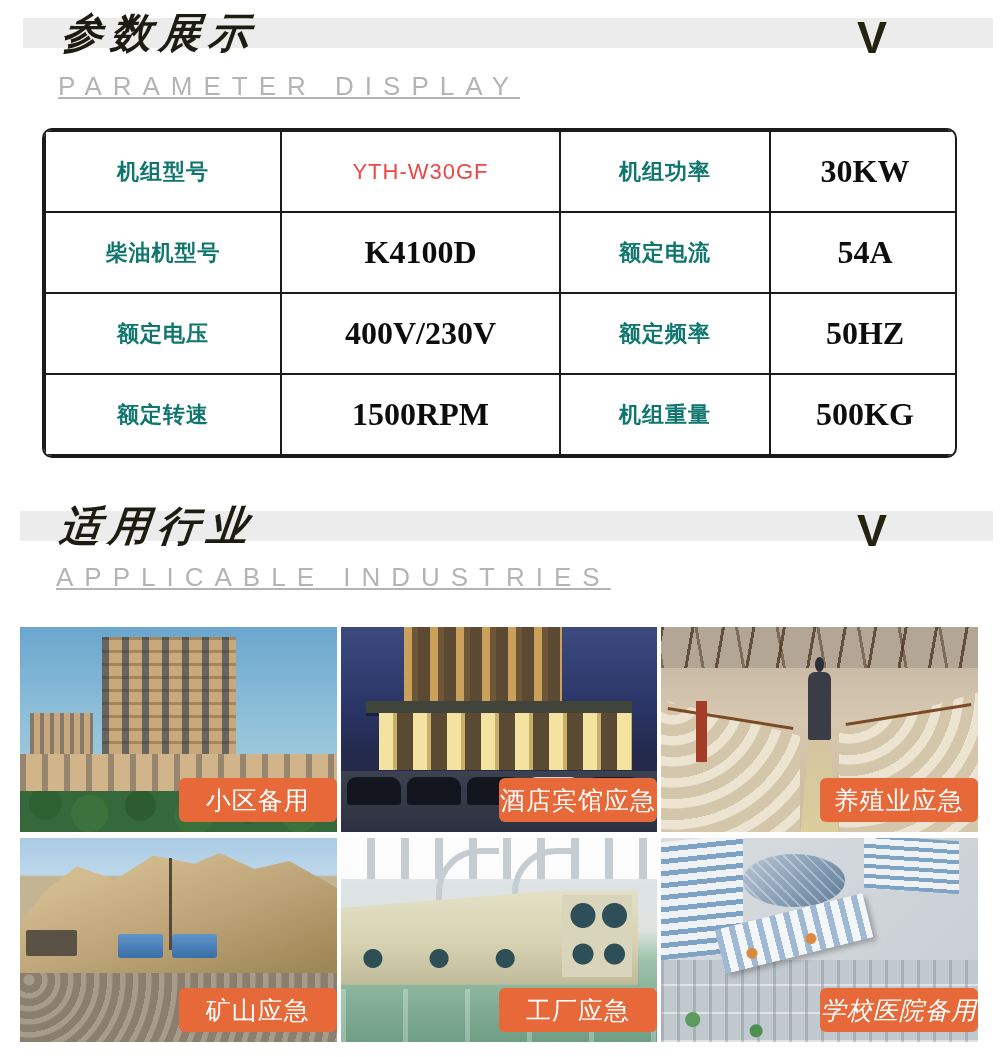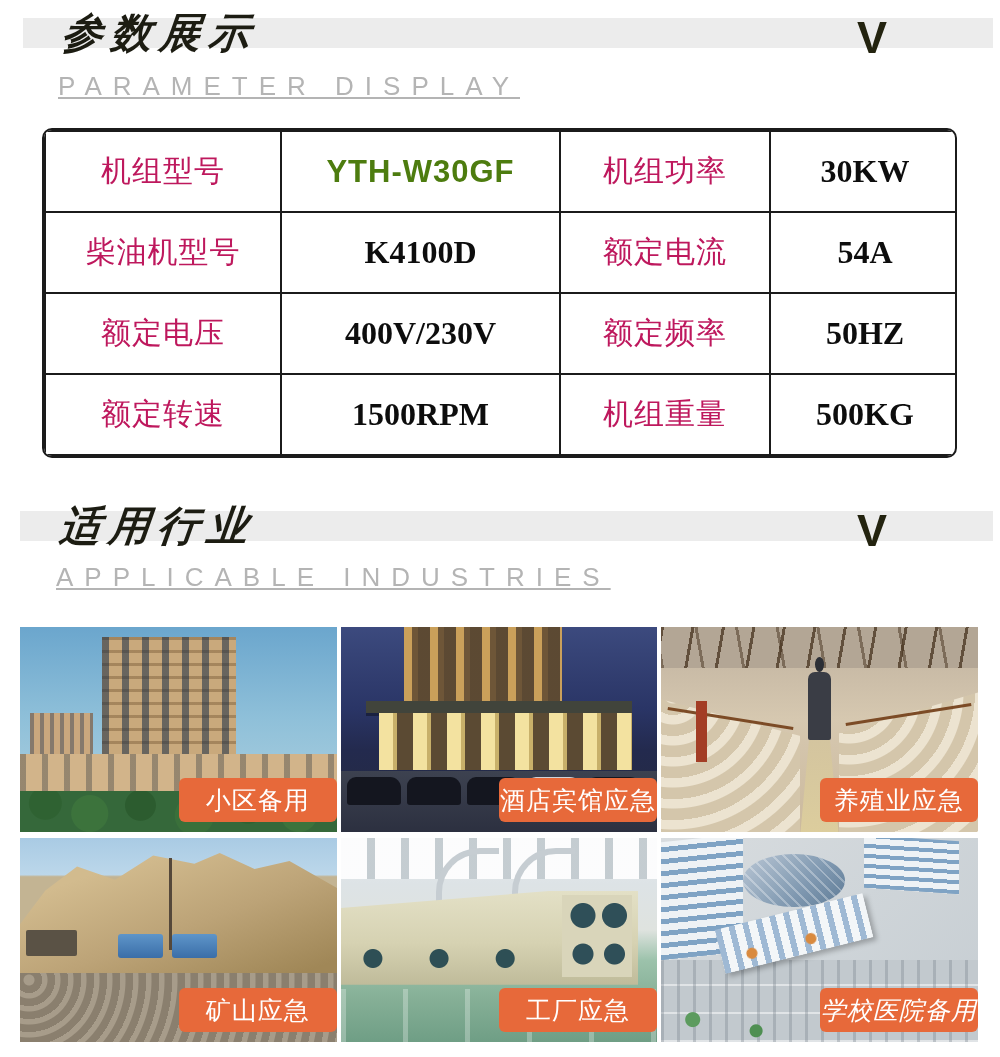--- a/index.html
+++ b/index.html
@@ -19,23 +19,23 @@
   .chevron.c2{left:857px;top:508px;}
   .en-sub{position:absolute;font-size:26px;line-height:1;color:#b4b4b4;letter-spacing:11px;white-space:nowrap;text-decoration:underline;}
   .en-sub.s1{left:58px;top:73px;}
   .en-sub.s2{left:56px;top:564px;}
 
   
   .table-wrap{position:absolute;left:42px;top:128px;width:915px;height:330px;box-sizing:border-box;
               border:2px solid #1b1b1b;border-radius:10px;overflow:hidden;}
   table.spec{width:100%;height:100%;border-collapse:collapse;table-layout:fixed;}
   table.spec td{border:2px solid #1b1b1b;text-align:center;vertical-align:middle;padding:0;}
-  td.lbl{font-weight:400;font-size:30px;letter-spacing:1px;color:#be185d;}
+  td.lbl{font-weight:700;font-size:22px;letter-spacing:1px;color:#0f766e;}
   td.val{font-family:"Liberation Serif","DejaVu Serif",serif;font-weight:700;font-size:32px;color:#0d0d0d;}
-  td.val-sans{font-weight:700;font-size:31px;letter-spacing:1px;color:#4d7c0f;}
+  td.val-sans{font-weight:400;font-size:22px;letter-spacing:1px;color:#ef4444;}
   td.dim{text-align:left;padding-left:48px;font-size:30px;}
 
   
   .gallery{position:absolute;left:20px;top:627px;width:958px;height:528px;display:grid;
            grid-template-columns:317px 316px 317px;grid-template-rows:205px 204px;gap:6px 4px;}
   .ph{position:relative;overflow:hidden;}
   .tag{position:absolute;right:0;bottom:10px;width:50%;height:44px;background:#e7693a;border-radius:6px;
        color:#fff;display:flex;align-items:center;justify-content:center;font-size:25px;font-weight:500;
        letter-spacing:1px;z-index:6;white-space:nowrap;}
   .ph>div{position:absolute;}

